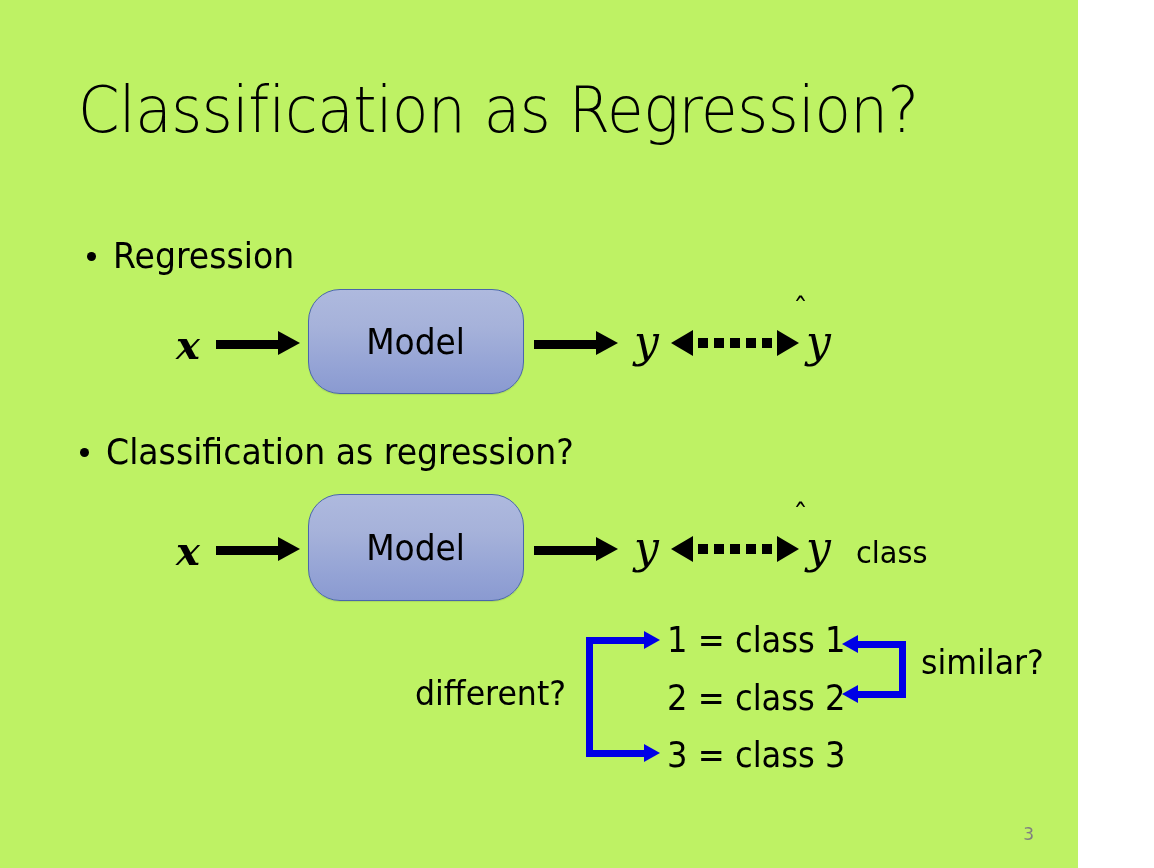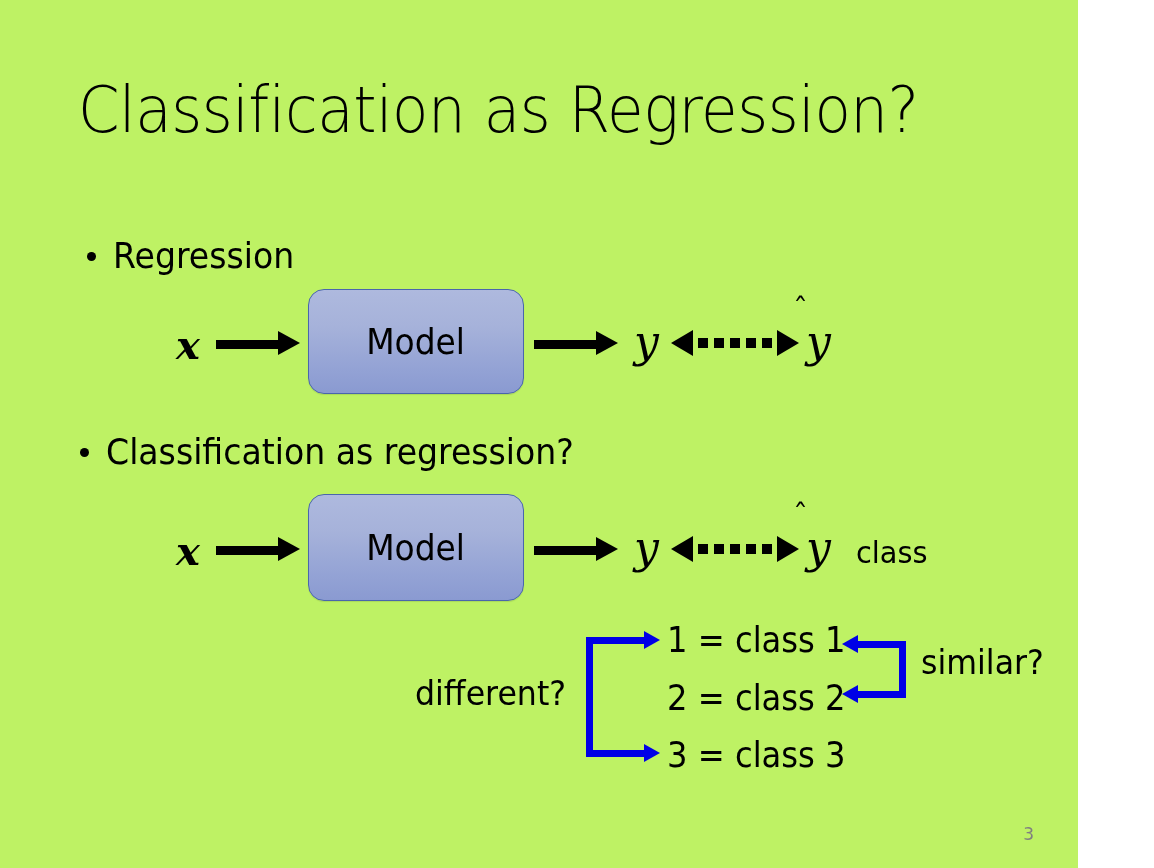--- a/index.html
+++ b/index.html
@@ -65,21 +65,21 @@
     display: inline-block;
   }
   #bullet-regression { left: 87px; top: 238px; }
   #bullet-classification { left: 80px; top: 434px; }
 
   
   .model-box {
     position: absolute;
     box-sizing: border-box;
     border: 1.5px solid #4a66ac;
-    border-radius: 16px;
+    border-radius: 32px;
     background: linear-gradient(to bottom, #aeb9de 0%, #a6b2da 35%, #94a3d5 75%, #8a9ad1 100%);
     display: flex;
     align-items: center;
     justify-content: center;
     box-shadow: 0 1px 1px rgba(0,0,0,0.10);
   }
   .model-label {
     font-family: "DejaVu Sans", sans-serif;
     font-size: 35px;
     font-weight: 400;

